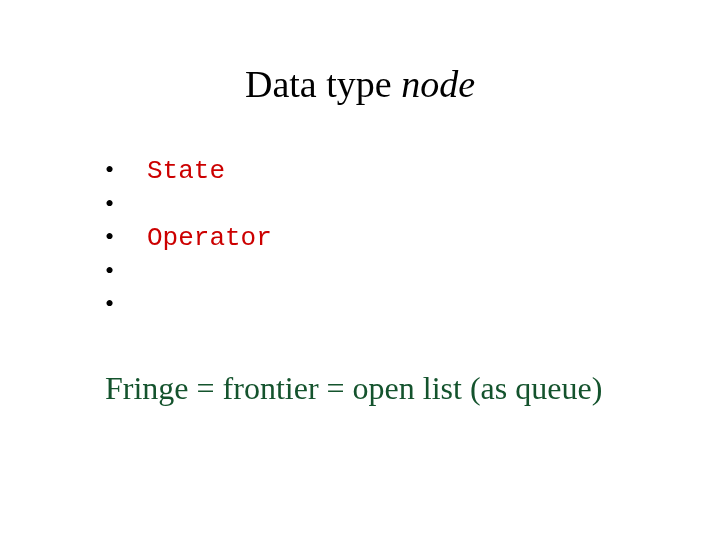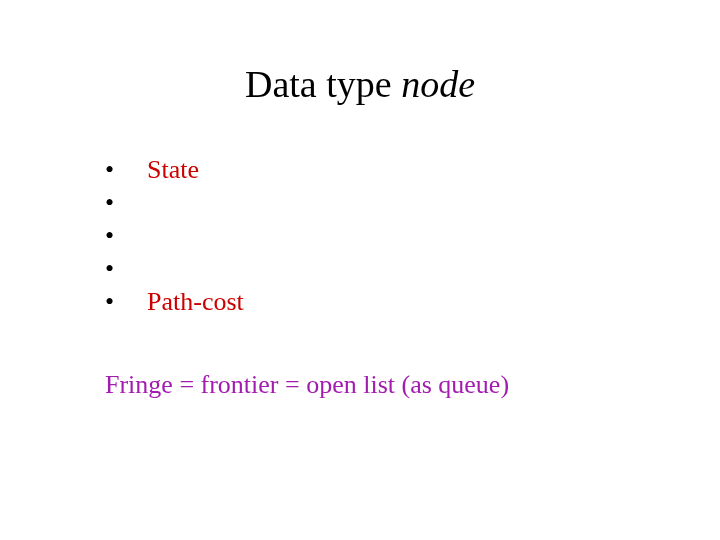--- a/index.html
+++ b/index.html
@@ -38,49 +38,50 @@
     }
     .bullet-dot {
       font-size: 26px;
       color: #000;
       width: 42px;
       display: inline-block;
     }
     .bullet-text {
       font-size: 26px;
       color: #cc0000;
+      font-family: Liberation Mono, monospace;
     }
     .footer-text {
       position: absolute;
       top: 370px;
       left: 105px;
-      font-size: 26px;
-      color: #a21caf;
+      font-size: 32px;
+      color: #14532d;
     }
   </style>
 </head>
 <body>
 
 <div class="title">
   <span>Data type </span><span class="title-italic">node</span>
 </div>
 
 <div class="bullet-list">
   <div class="bullet-row">
     <span class="bullet-dot">•</span>
     <span class="bullet-text">State</span>
   </div>
   <div class="bullet-row">
     <span class="bullet-dot">•</span>
   </div>
   <div class="bullet-row">
     <span class="bullet-dot">•</span>
+    <span class="bullet-text">Operator</span>
   </div>
   <div class="bullet-row">
     <span class="bullet-dot">•</span>
   </div>
   <div class="bullet-row">
     <span class="bullet-dot">•</span>
-    <span class="bullet-text">Path-cost</span>
   </div>
 </div>
 
 <div class="footer-text">Fringe = frontier = open list (as queue)</div>
 
 </body></html>

